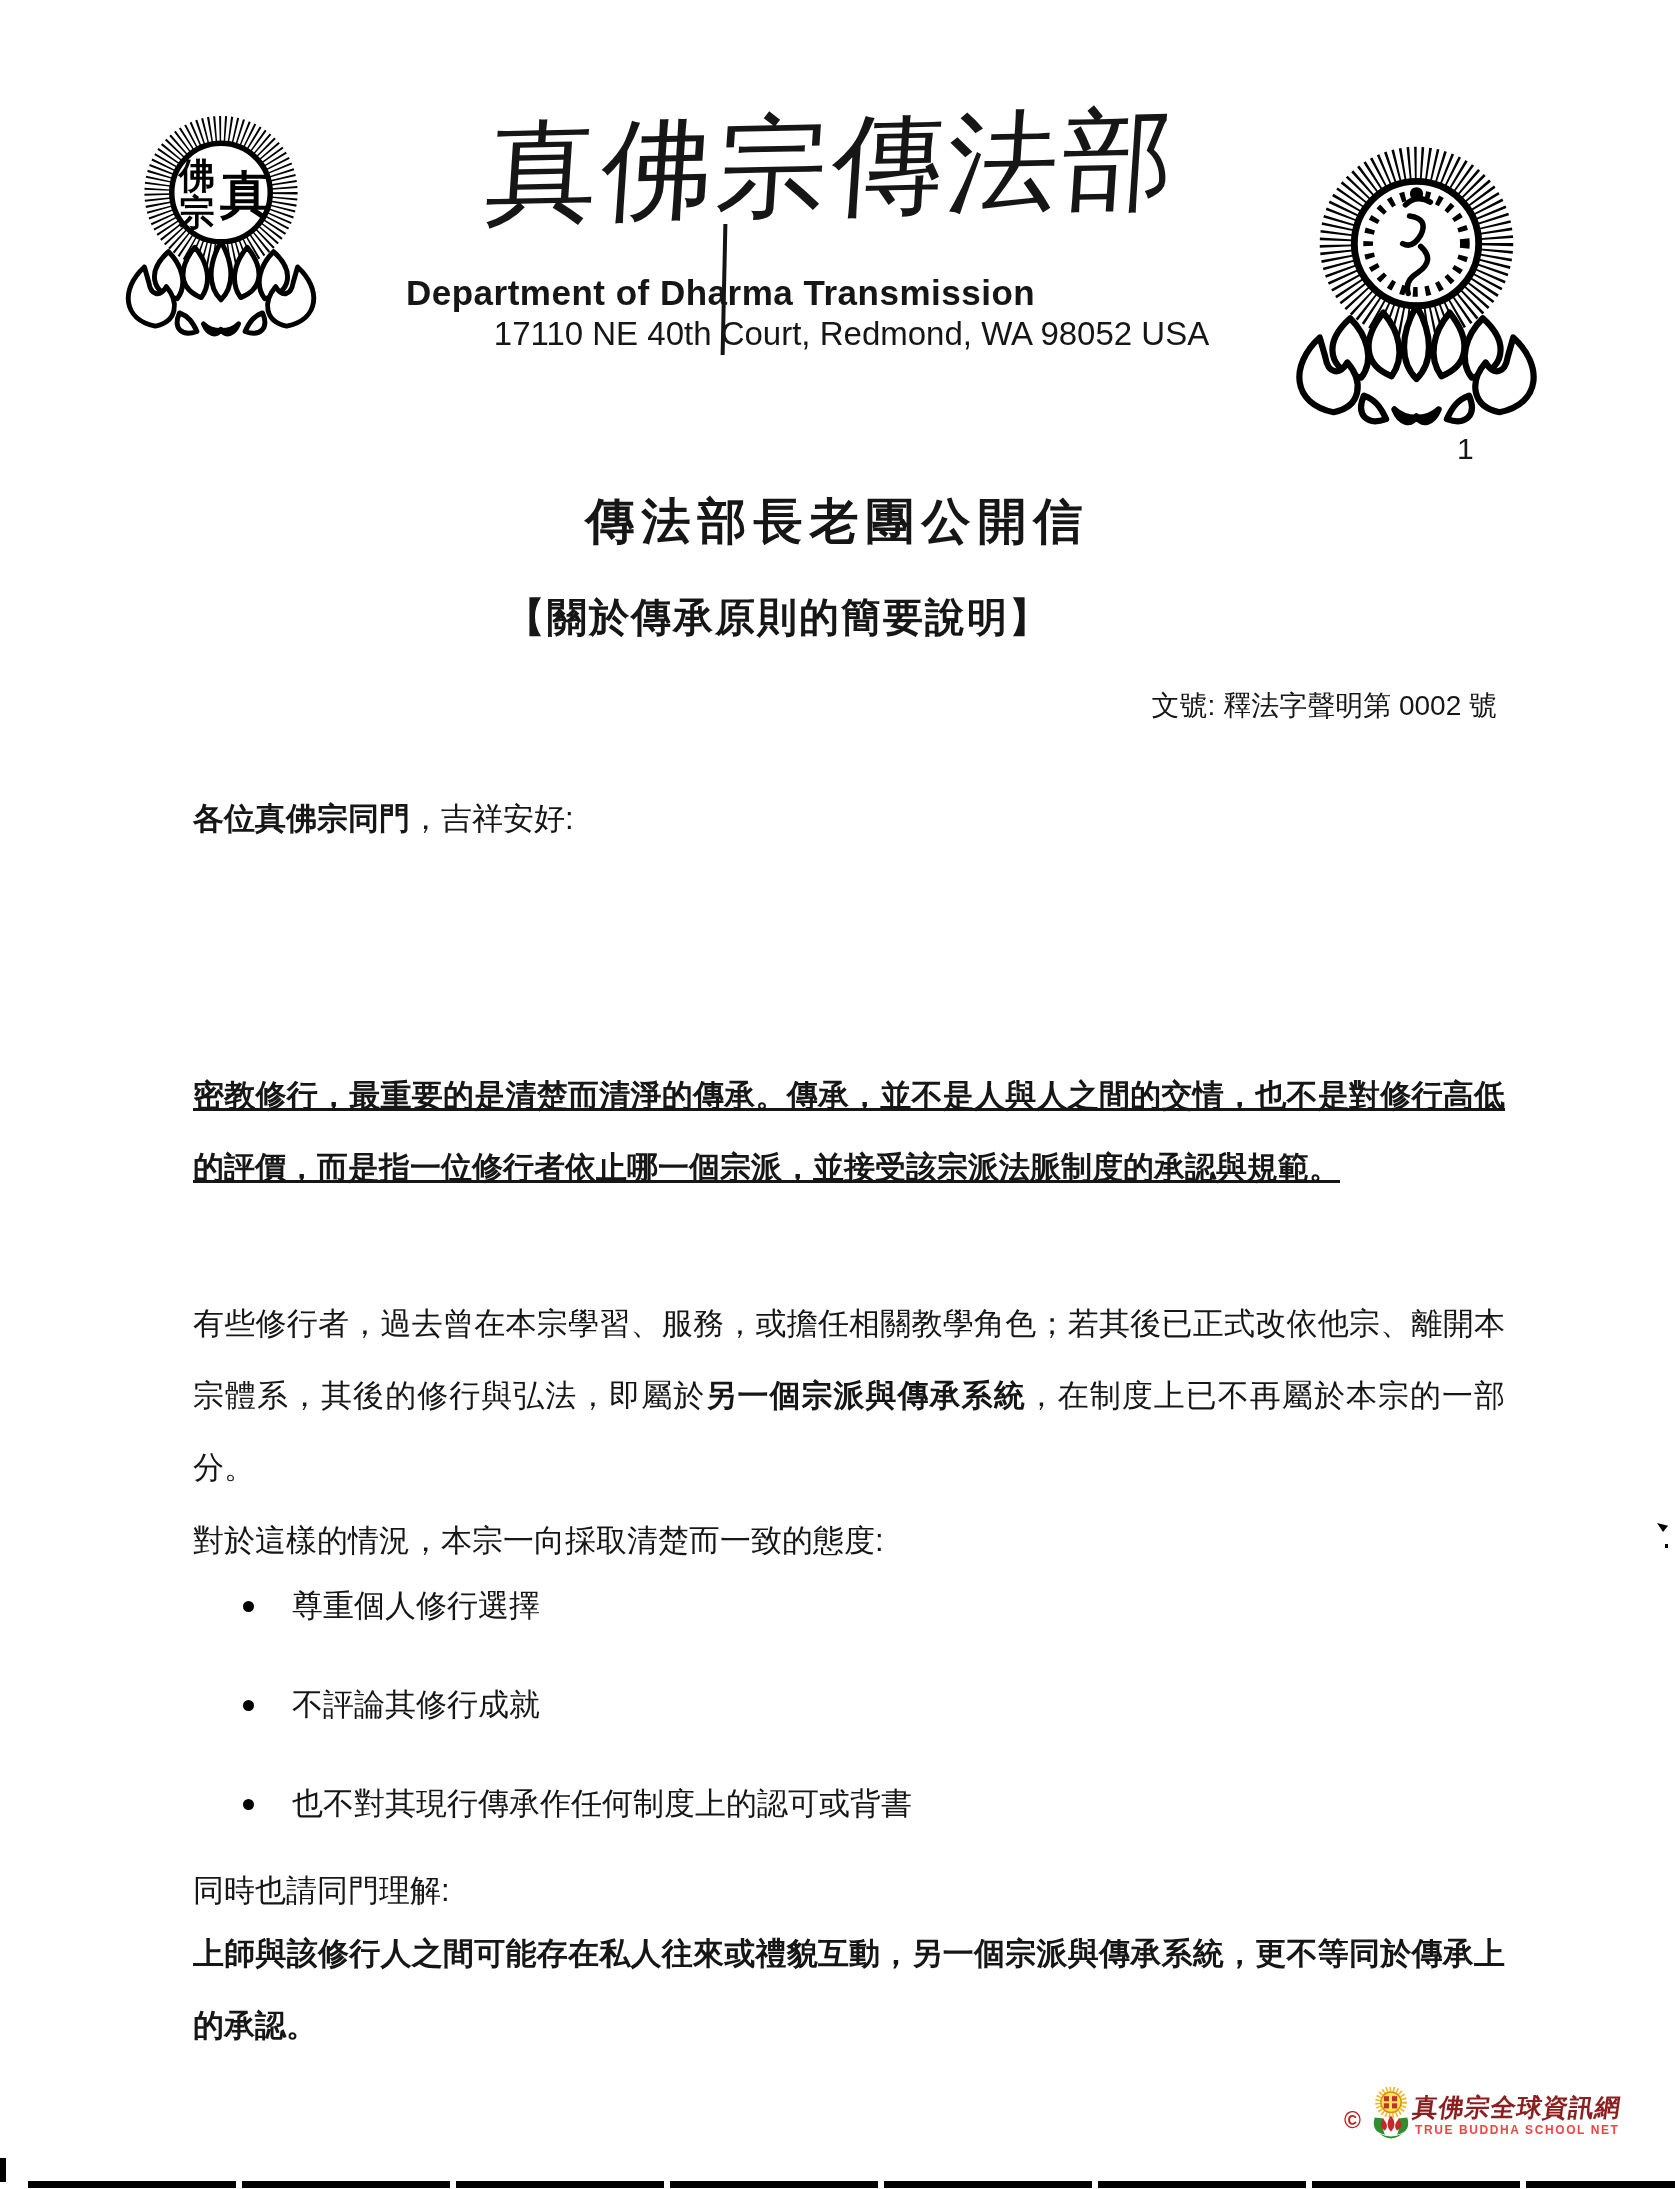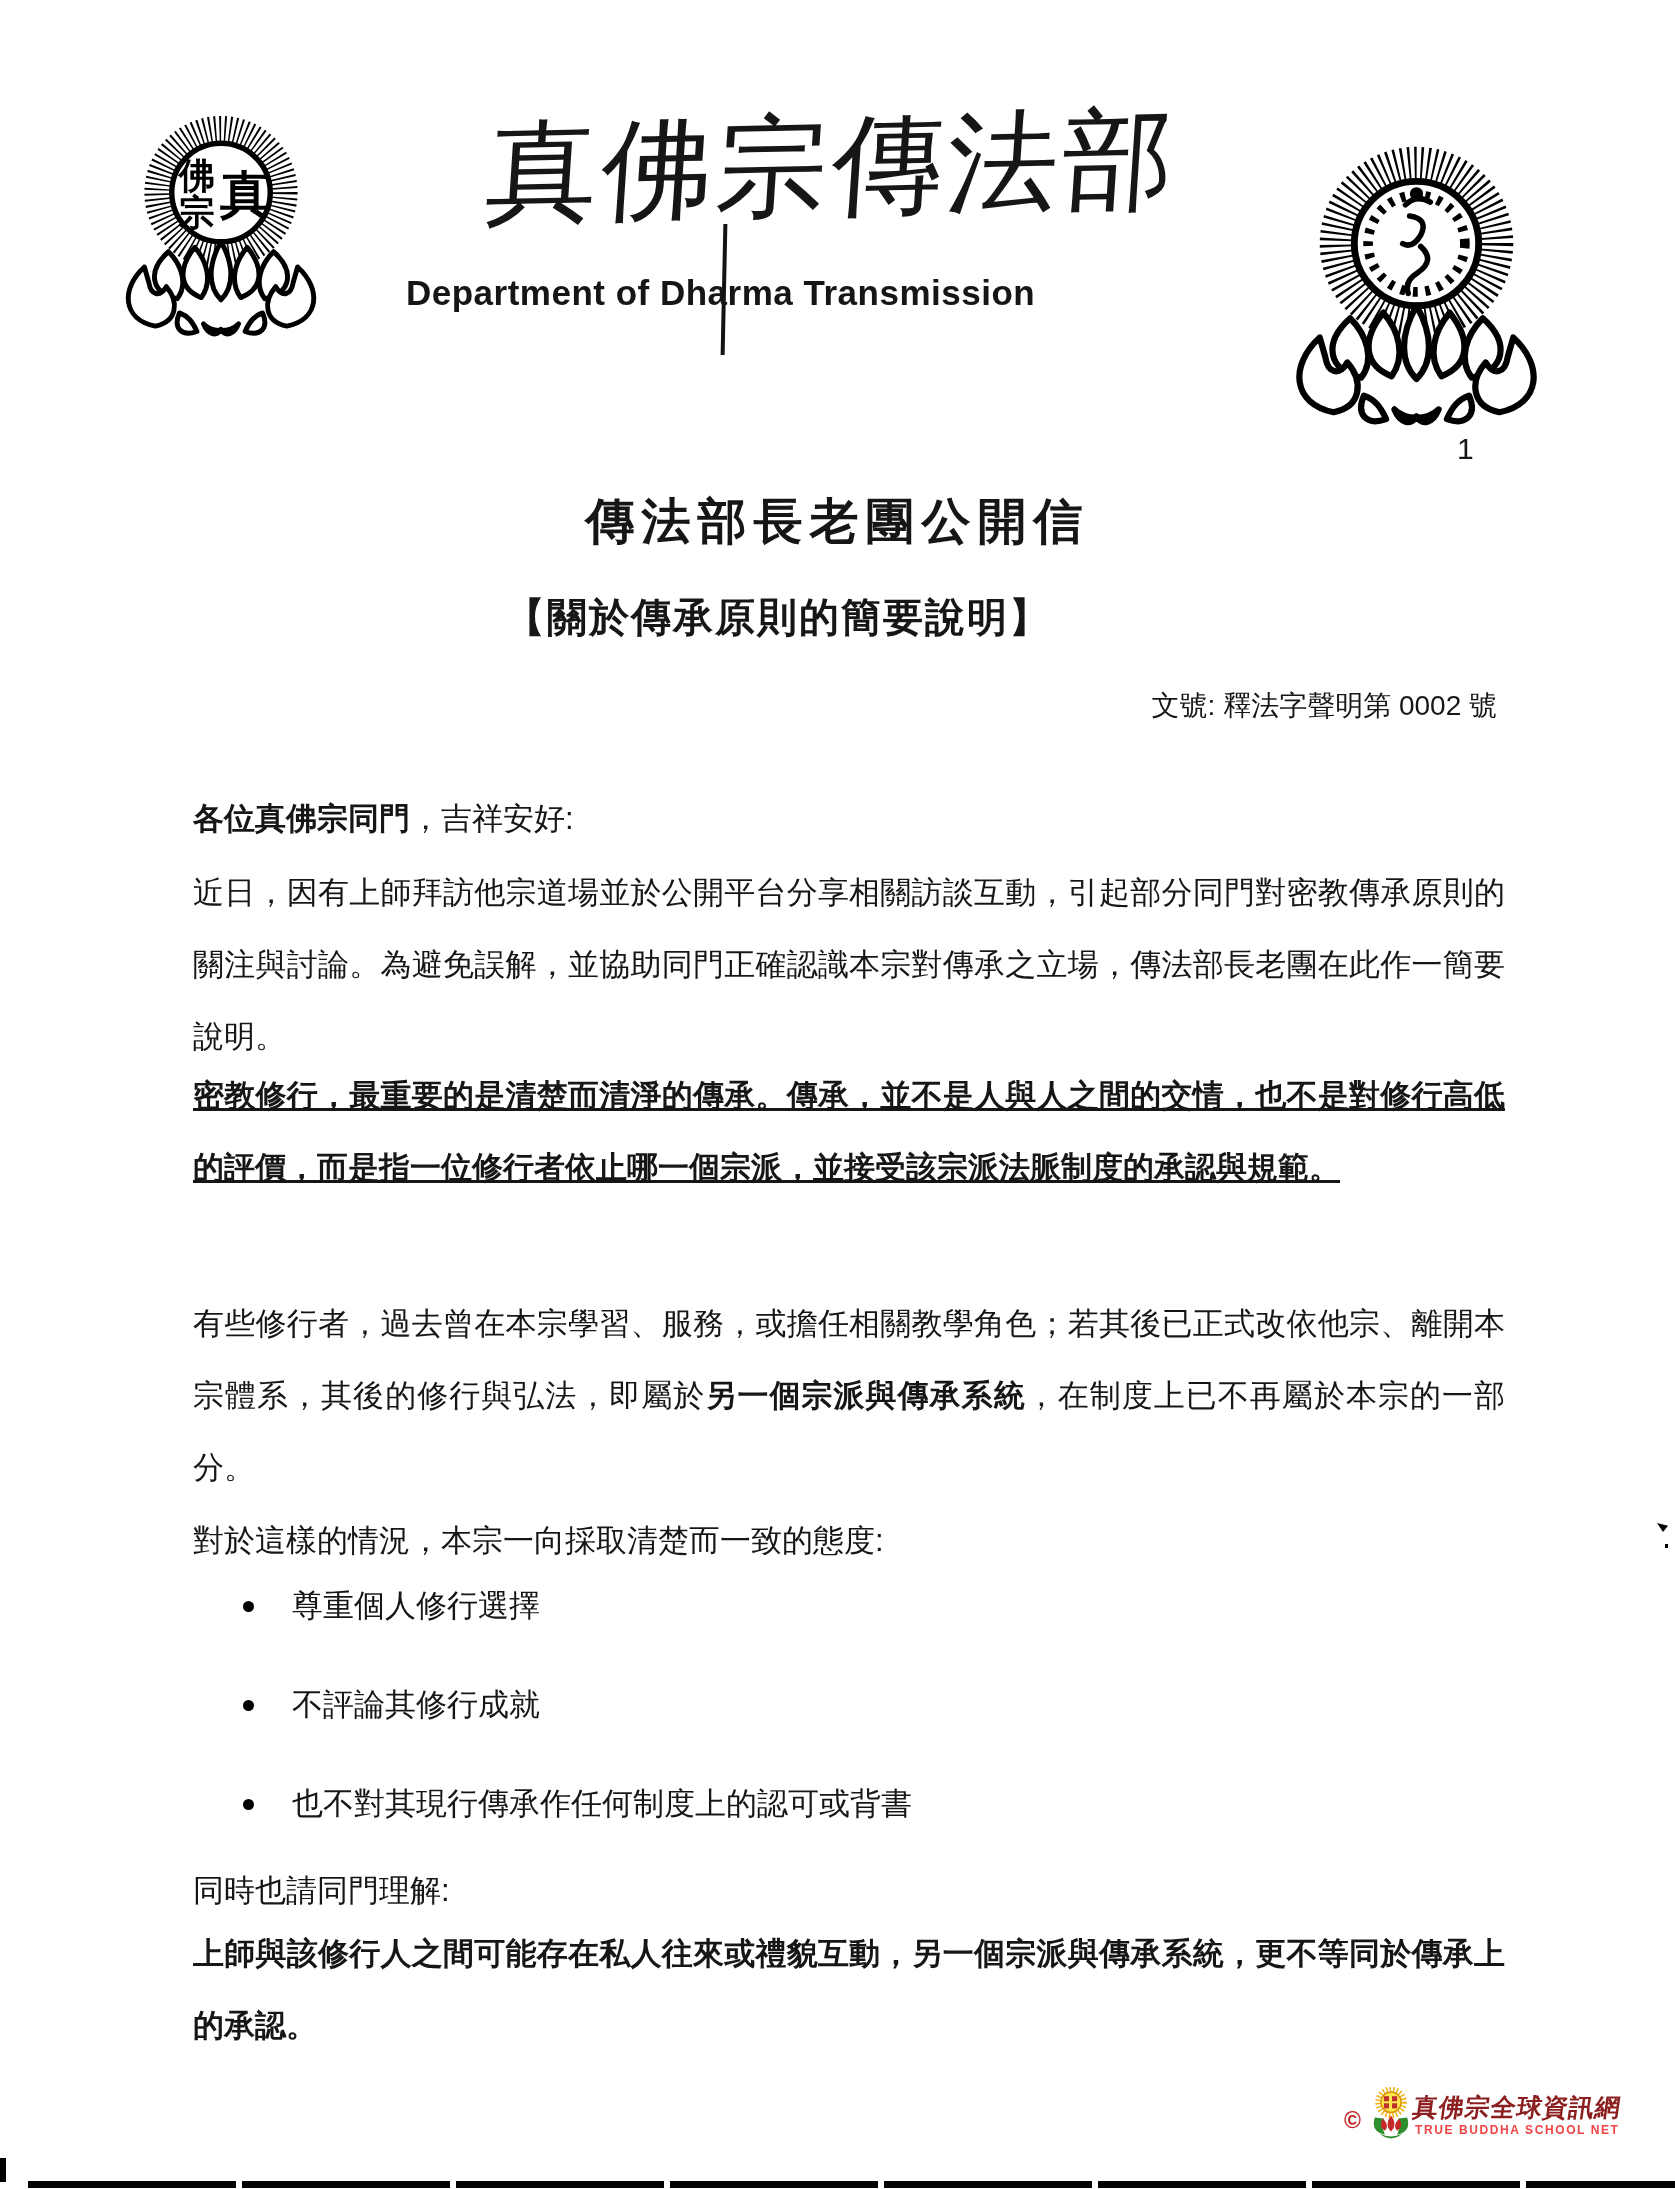--- a/index.html
+++ b/index.html
@@ -82,20 +82,21 @@
         <path d="M138 190 C 144 204 136 212 122 207 C 126 198 130 193 138 190 Z"></path>
         <path d="M84 200 C 88 210 96 212 100 205 C 104 212 112 210 116 200 C 108 208 92 208 84 200 Z"></path>
       </g>
     </svg>
   </div>
 
   <div class="calligraphy">真佛宗傳法部</div>
   <div class="stroke-artifact"></div>
 
   <div class="org-en">Department of Dharma Transmission</div>
+  <div class="org-addr">17110 NE 40th Court, Redmond, WA 98052 USA</div>
 
   <div class="emblem-right">
     <svg viewBox="0 0 200 212">
       <circle cx="100" cy="80" r="58" fill="none" stroke="#000" stroke-width="24" stroke-dasharray="1.6 3"></circle>
       <circle cx="100" cy="80" r="45" fill="#fff" stroke="#000" stroke-width="5"></circle>
       <circle cx="100" cy="80" r="35" fill="none" stroke="#000" stroke-width="7" stroke-dasharray="3.5 5.5"></circle>
       <g stroke="#000" stroke-width="4" fill="none" stroke-linecap="round">
         <circle cx="100" cy="44" r="2.8" fill="#000"></circle>
         <path d="M92 52 q8 -8 18 -2"></path>
         <path d="M95 60 q14 2 8 14 q-6 10 -13 6"></path>
@@ -117,21 +118,20 @@
   </div>
 
   <div class="page-number">1</div>
 
   <div class="letter-title">傳法部長老團公開信</div>
   <div class="letter-subtitle">【關於傳承原則的簡要說明】</div>
   <div class="doc-number">文號: 釋法字聲明第 0002 號</div>
 
   <div class="blk greeting"><span class="b">各位真佛宗同門</span><span>，吉祥安好:</span></div>
 
-  <div class="blk p1">近日，因有上師拜訪他宗道場並於公開平台分享相關訪談互動，引起部分同門對密教傳承原則的關注與討論。為避免誤解，並協助同門正確認識本宗對傳承之立場，傳法部長老團在此作一簡要說明。</div>
 
   <div class="blk p2">密教修行，最重要的是清楚而清淨的傳承。傳承，並不是人與人之間的交情，也不是對修行高低的評價，而是指一位修行者依止哪一個宗派，並接受該宗派法脈制度的承認與規範。</div>
 
   <div class="blk p3"><span>有些修行者，過去曾在本宗學習、服務，或擔任相關教學角色；若其後已正式改依他宗、離開本宗體系，其後的修行與弘法，即屬於</span><span class="b">另一個宗派與傳承系統</span><span>，在制度上已不再屬於本宗的一部分。</span></div>
 
   <div class="blk p4">對於這樣的情況，本宗一向採取清楚而一致的態度:</div>
 
   <ul class="bullets">
     <li><span class="bullet-dot"></span><span>尊重個人修行選擇</span></li>
     <li><span class="bullet-dot"></span><span>不評論其修行成就</span></li>

